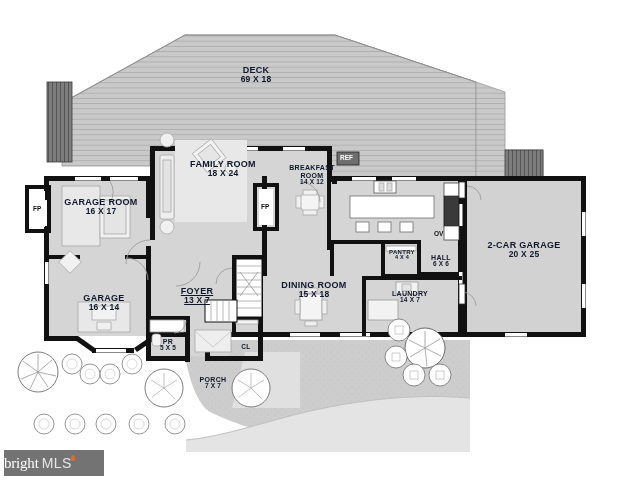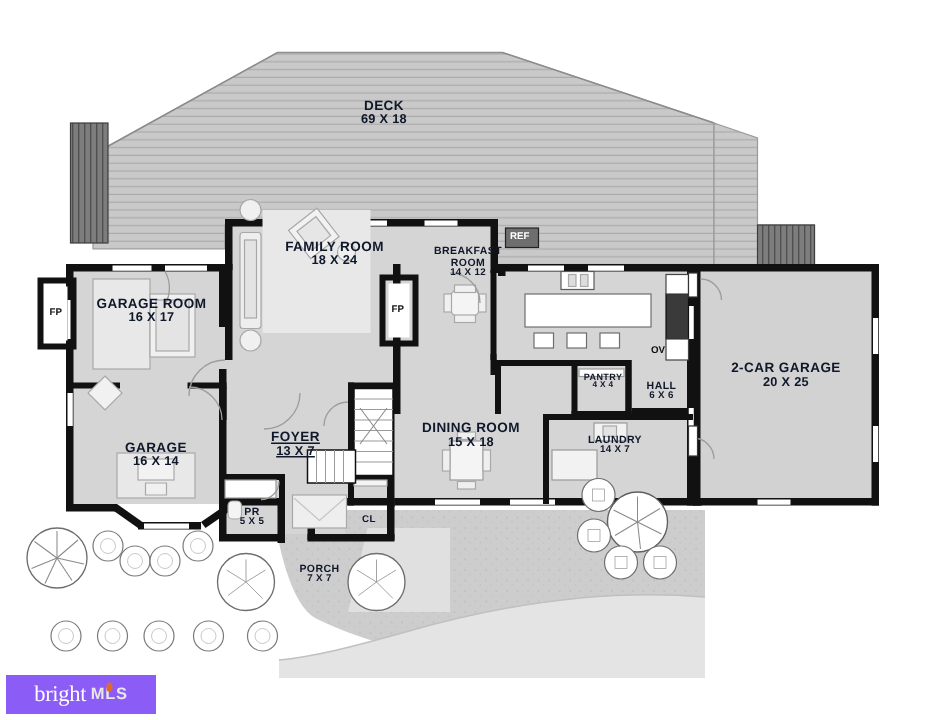--- a/index.html
+++ b/index.html
@@ -9,23 +9,23 @@
   .lbl{position:absolute;text-align:center;color:#0f172a;font-weight:bold;letter-spacing:.3px;line-height:1.05;white-space:nowrap;}
   .lbl .nm{display:block;font-size:9px;}
   .lbl .dm{display:block;font-size:8.5px;font-weight:bold;letter-spacing:.2px;}
   .lbl.sm .nm{font-size:7px;}
   .lbl.sm .dm{font-size:6.5px;}
   .lbl.xs .nm{font-size:6px;}
   .lbl.xs .dm{font-size:5.5px;}
   .lbl.tiny .nm{font-size:6.5px;}
   .tag{position:absolute;font-size:6.5px;font-weight:bold;color:#111;}
   #watermark{position:absolute;left:4px;top:450px;width:100px;height:26px;
-    background:#8b5cf6;display:flex;align-items:center;justify-content:center;gap:3px;}
+    background:#737373;display:flex;align-items:center;gap:3px;}
   #watermark .b{font-family:"Liberation Serif",serif;font-size:15px;color:#ffffff;font-weight:normal;letter-spacing:-.2px;}
-  #watermark .m{font-size:11px;color:#e8e6e4;font-weight:bold;letter-spacing:.5px;}
+  #watermark .m{font-size:14px;color:#e8e6e4;font-weight:normal;letter-spacing:.5px;}
   #watermark .dot{position:absolute;left:67px;top:5px;width:4px;height:6px;background:#e06a2b;border-radius:60% 60% 40% 40%;}
 </style>
 </head>
 <body>
 
 <div id="stage">
 
   <svg class="layer" viewBox="0 0 619 480" width="619" height="480" xmlns="http://www.w3.org/2000/svg">
     <defs>
       <pattern id="deckboards" width="6" height="5.2" patternUnits="userSpaceOnUse">

